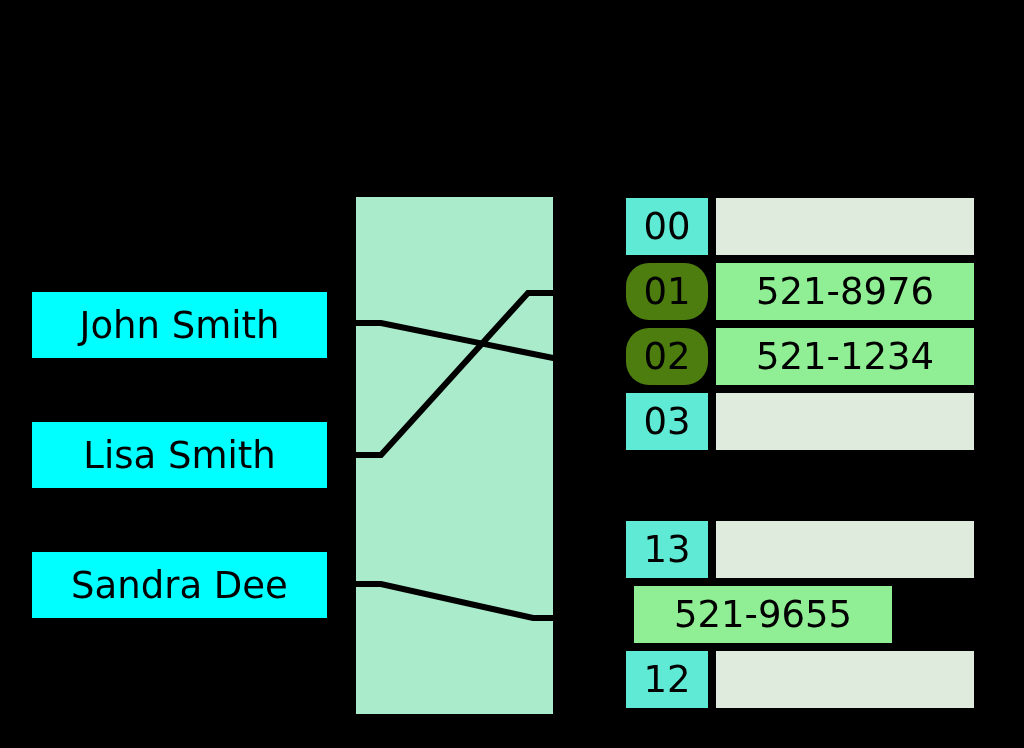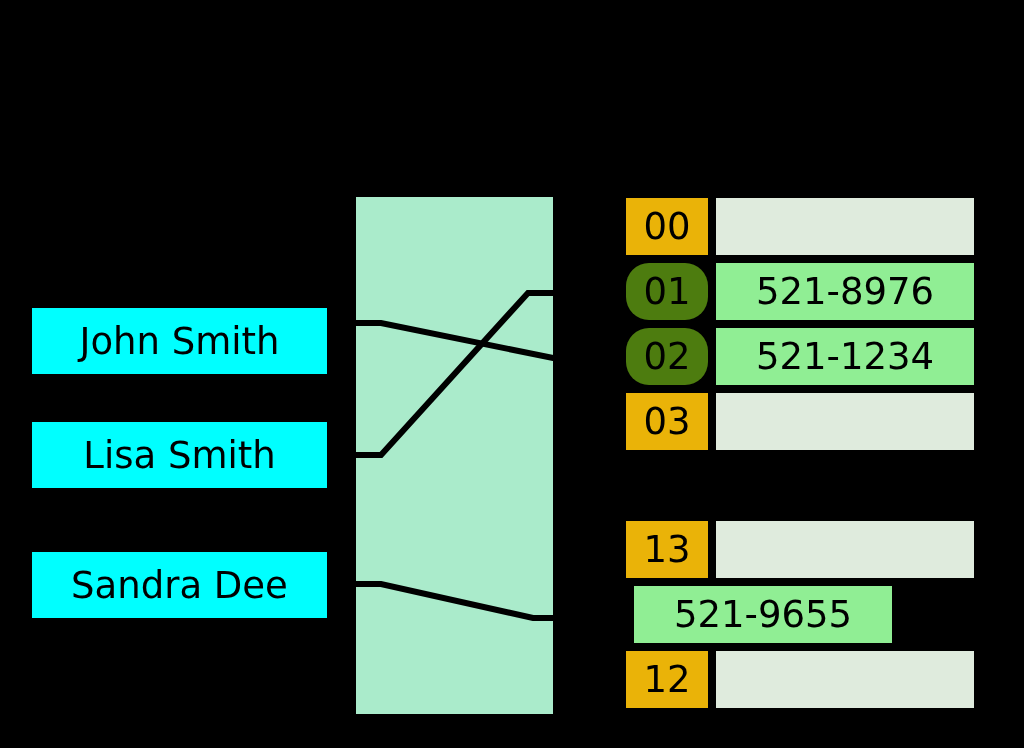--- a/index.html
+++ b/index.html
@@ -34,21 +34,21 @@
     align-items: center;
     justify-content: center;
     box-sizing: border-box;
   }
   .key-label {
     font-size: 37px;
     line-height: 1;
     color: #000000;
     white-space: nowrap;
   }
-  #key-0 { top: 308px; }
+  #key-0 { top: 292px; }
   #key-1 { top: 422px; }
   #key-2 { top: 552px; }
 
   
   #hash-box {
     position: absolute;
     left: 356px;
     top: 197px;
     width: 197px;
     height: 517px;
@@ -88,21 +88,21 @@
   }
   .bucket-row:last-child { margin-bottom: 12px; }
 
   .bucket-index {
     width: 82px;
     display: flex;
     align-items: center;
     justify-content: center;
     font-size: 37px;
     line-height: 1;
-    background: #eab308;
+    background: #5eead4;
     box-sizing: border-box;
   }
   .bucket-value {
     width: 258px;
     margin-left: 8px;
     display: flex;
     align-items: center;
     justify-content: center;
     font-size: 37px;
     line-height: 1;

